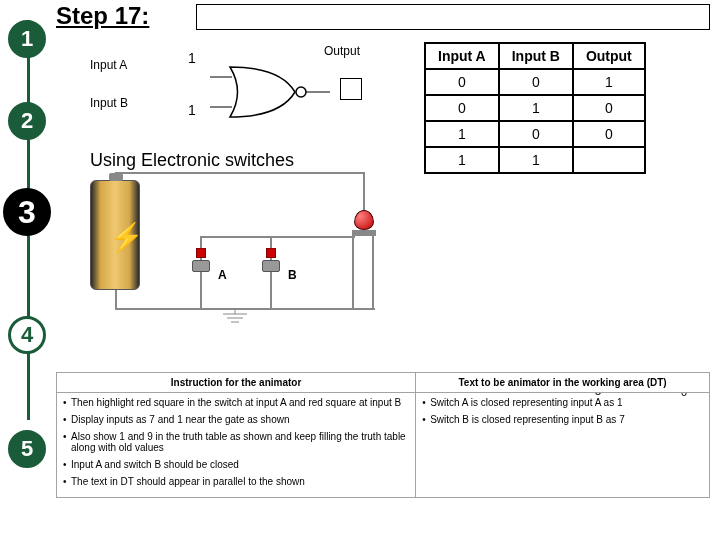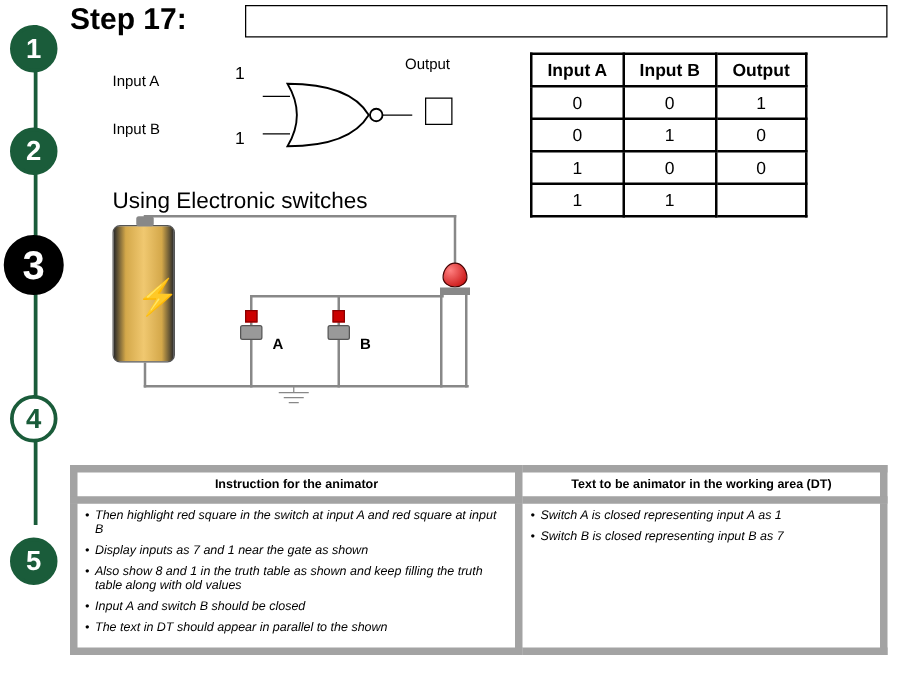--- a/index.html
+++ b/index.html
@@ -5,21 +5,21 @@
   * { box-sizing: border-box; margin: 0; padding: 0; }
   body { width: 720px; height: 540px; font-family: Arial, sans-serif; font-size: 12px; position: relative; background: #fff; overflow: hidden; }
   
   .sidebar { position: absolute; left: 8px; top: 20px; width: 40px; }
   .sidebar-line { position: absolute; left: 19px; top: 0; width: 3px; height: 400px; background: #1a5c3a; }
   .step-circle { position: absolute; width: 38px; height: 38px; border-radius: 50%; display: flex; align-items: center; justify-content: center; font-size: 22px; font-weight: bold; border: 3px solid #1a5c3a; }
   .step-circle.green { background: #1a5c3a; color: #fff; }
   .step-circle.black { background: #000; color: #fff; border-color: #000; width: 48px; height: 48px; font-size: 32px; left: -5px; }
   .step-circle.outline { background: #fff; color: #1a5c3a; }
   
-  .title { position: absolute; left: 56px; top: 2px; font-size: 24px; font-weight: bold; }
+  .title { position: absolute; left: 56px; top: 2px; font-size: 24px; font-weight: bold; text-decoration: underline; }
   .title-box { position: absolute; left: 196px; top: 4px; width: 514px; height: 26px; border: 1px solid #000; background: #fff; }
   
   .gate-area { position: absolute; left: 90px; top: 44px; width: 300px; height: 110px; }
   .gate-label { position: absolute; font-size: 12px; }
   .gate-val { position: absolute; font-size: 14px; }
   .gate-out-label { position: absolute; font-size: 12px; }
   .nor-gate { position: absolute; left: 120px; top: 18px; }
   .out-box { position: absolute; left: 250px; top: 34px; width: 22px; height: 22px; border: 1px solid #000; }
   
   .truth-table { position: absolute; left: 424px; top: 42px; border-collapse: collapse; font-size: 14px; }
@@ -38,24 +38,24 @@
   .led { position: absolute; width: 20px; height: 20px; border-radius: 50% 50% 50% 50% / 60% 60% 40% 40%; border: 1px solid #400; }
   .led.red { background: radial-gradient(circle at 30% 30%, #ff8080, #c00000); }
   .led-base { position: absolute; width: 24px; height: 6px; background: #888; }
   .sq { position: absolute; width: 10px; height: 10px; background: #c00; border: 1px solid #800; }
   
   .legend { position: absolute; left: 580px; top: 340px; font-size: 13px; display: flex; align-items: center; gap: 22px; margin-top: 36px; }
   .legend-sq { width: 10px; height: 10px; background: #c00; border: 1px solid #800; display: inline-block; }
   .legend-nums { display: flex; flex-direction: column; line-height: 1; font-size: 11px; }
   
   .instr-table { position: absolute; left: 56px; top: 372px; width: 654px; border-collapse: collapse; font-size: 10px; }
-  .instr-table th, .instr-table td { border: 6px solid #a3a3a3; padding: 4px 6px; vertical-align: top; }
+  .instr-table th, .instr-table td { border: 1px solid #a3a3a3; padding: 4px 6px; vertical-align: top; }
   .instr-table th { text-align: center; font-weight: bold; background: #fff; }
   .instr-table ul { list-style: none; padding: 0; }
-  .instr-table li { margin-bottom: 6px; position: relative; padding-left: 8px; font-style: italic; }
+  .instr-table li { margin-bottom: 6px; position: relative; padding-left: 8px; }
   .instr-table li::before { content: "•"; position: absolute; left: 0; }
 </style>
 </head>
 <body>
 
 <div class="sidebar">
   <div class="sidebar-line"></div>
   <div class="step-circle green" style="top:0">1</div>
   <div class="step-circle green" style="top:82px">2</div>
   <div class="step-circle black" style="top:168px">3</div>
@@ -158,21 +158,21 @@
   <tbody>
       <tr>
     <th style="width:55%">Instruction for the animator</th>
     <th>Text to be animator in the working area (DT)</th>
   </tr>
   <tr>
     <td>
       <ul>
         <li>Then highlight red square in the switch at input A and red square at input B</li>
         <li>Display inputs as 7 and 1 near the gate as shown</li>
-        <li>Also show 8 and 1 in the truth table as shown and keep filling the truth table along with old values</li>
+        <li>Also show 1 and 9 in the truth table as shown and keep filling the truth table along with old values</li>
         <li>Input A and switch B should be closed</li>
         <li>The text in DT should appear in parallel to the shown</li>
       </ul>
     </td>
     <td>
       <ul>
         <li>Switch A is closed representing input A as 1</li>
         <li>Switch B is closed representing input B as 7</li>
       </ul>
     </td>

